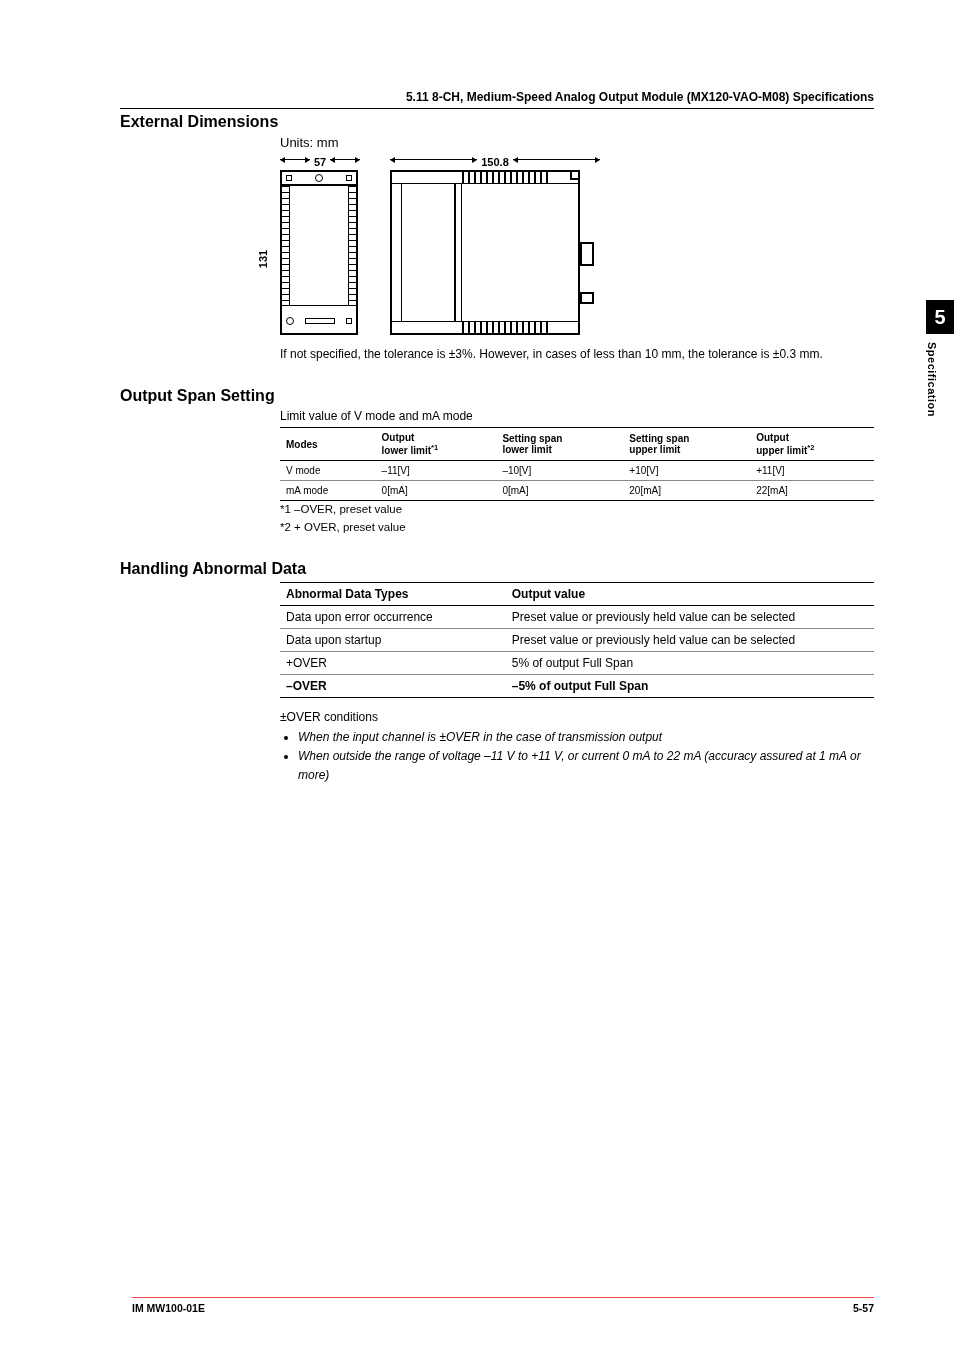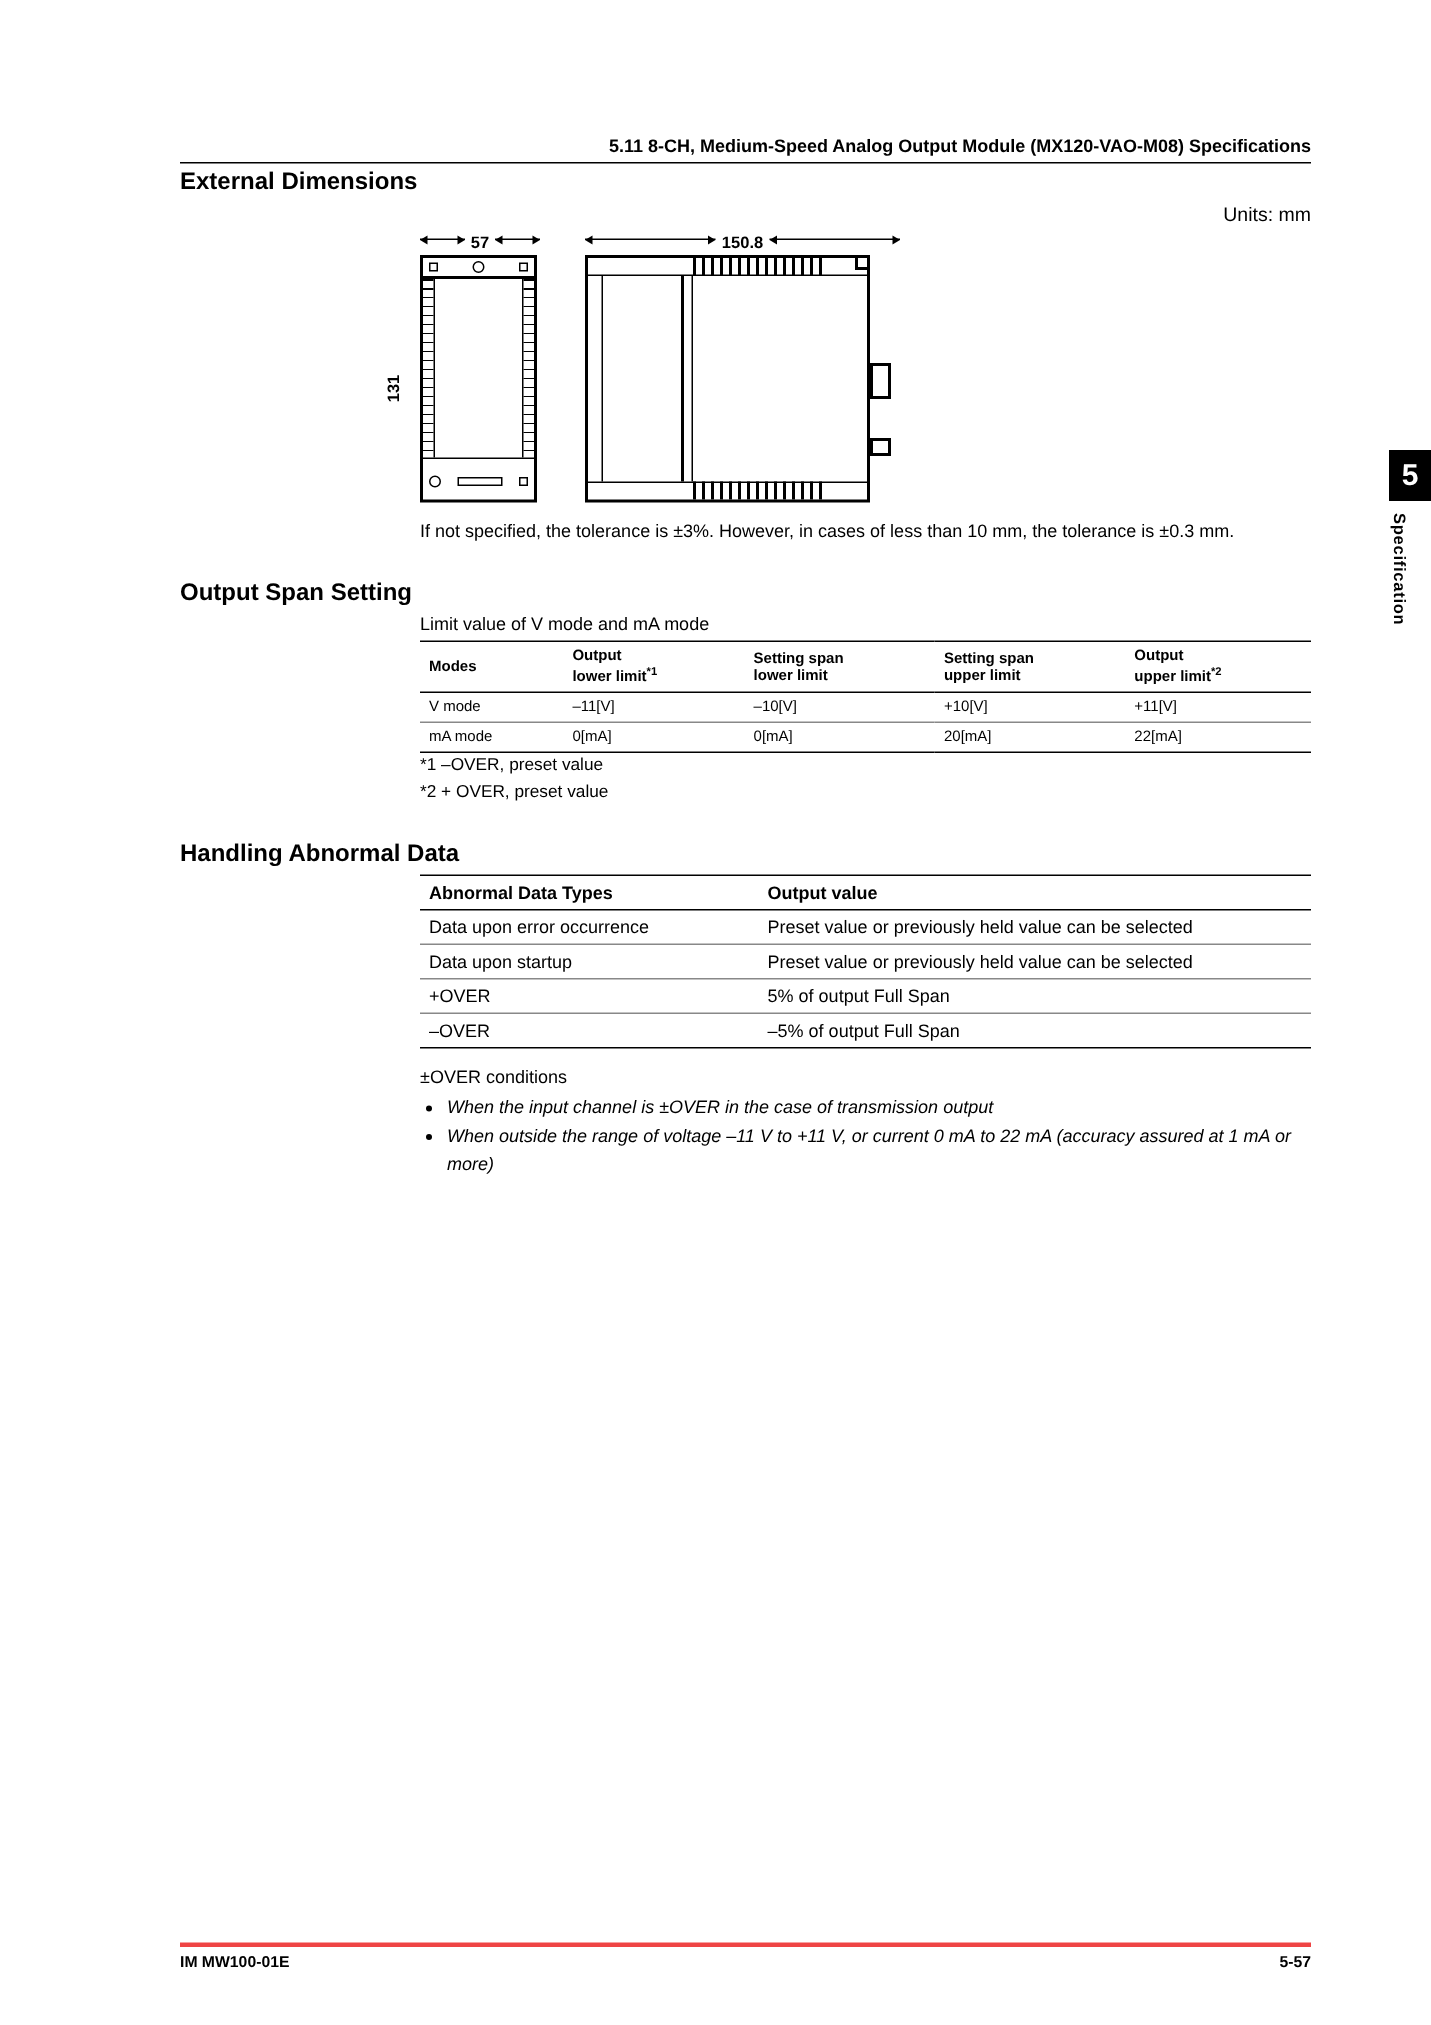--- a/index.html
+++ b/index.html
@@ -20,21 +20,21 @@
     text-align: right;
     font-weight: bold;
     font-size: 12px;
   }
   h2.section {
     font-size: 16px;
     font-weight: bold;
     margin-bottom: 4px;
   }
   .content-block { margin-left: 160px; margin-bottom: 24px; }
-  .units-right { text-align: right; font-size: 13px; margin-bottom: 6px; }
+  .units-right { text-align: left; font-size: 13px; margin-bottom: 6px; }
   .diagram-row { display:flex; gap:30px; align-items:flex-start; margin-bottom:10px; }
   .dim-label { font-weight: bold; font-size: 11px; text-align:center; }
   .module-front { position: relative; width: 80px; }
   .module-side { position: relative; width: 210px; }
   .dim-top { display:flex; align-items:center; justify-content:center; gap:4px; margin-bottom:2px;}
   .dim-arrow { flex:1; height:6px; border-top:1px solid #000; position:relative;}
   .dim-arrow::before,.dim-arrow::after{content:"";position:absolute;top:-3px;width:0;height:0;border-top:3px solid transparent;border-bottom:3px solid transparent;}
   .dim-arrow::before{left:0;border-right:5px solid #000;}
   .dim-arrow::after{right:0;border-left:5px solid #000;}
   .vdim { position:absolute; left:-26px; top:50%; transform: rotate(-90deg); transform-origin:center; font-weight:bold; font-size:11px;}
@@ -43,21 +43,21 @@
 
   table.spec { width:100%; border-collapse: collapse; font-size:10px; }
   table.spec th { text-align:left; font-weight:bold; padding:4px 6px; border-top:1px solid #000; border-bottom:1px solid #000;}
   table.spec td { padding:4px 6px; border-bottom:1px solid #888; }
   table.spec tr:last-child td { border-bottom:1px solid #000;}
   .footnotes { font-size:11.5px; margin-top:0; line-height:1.5;}
 
   table.abn { width:100%; border-collapse: collapse; font-size:12px;}
   table.abn th { text-align:left; font-weight:bold; padding:4px 6px; border-top:1px solid #000; border-bottom:1px solid #000;}
   table.abn td { padding:4px 6px; border-bottom:1px solid #888;}
-  table.abn tr:last-child td { border-bottom:1px solid #000;}
+  table.abn tr:last-child td { border-bottom:1px solid #000;font-weight:bold;}
 
   ul.bullets { list-style: disc; margin-left: 18px; font-size:12px; line-height:1.6; margin-top:4px;font-style:italic;}
   .cond-head { font-size:12px; margin-top:12px;}
 
   .side-tab {
     position:absolute;
     right:0;
     top:300px;
     width:28px;
     text-align:center;
@@ -76,23 +76,23 @@
     font-size:11px;
     font-weight:bold;
     margin-top:8px;
     color:#000;
     letter-spacing:0.5px;
   }
 
   .footer {
     position:absolute;
     bottom:36px;
-    left:120px;
+    left:132px;
     right:80px;
-    border-top:3px solid #ef4444;
+    border-top:1px solid #ef4444;
     padding-top:4px;
     font-size:10.5px;
     display:flex;
     justify-content:space-between;
     font-weight:bold;
   }
   sup { font-size:0.75em; }
 
   
   .front-body { width:78px; height:165px; border:2px solid #000; position:relative; }

